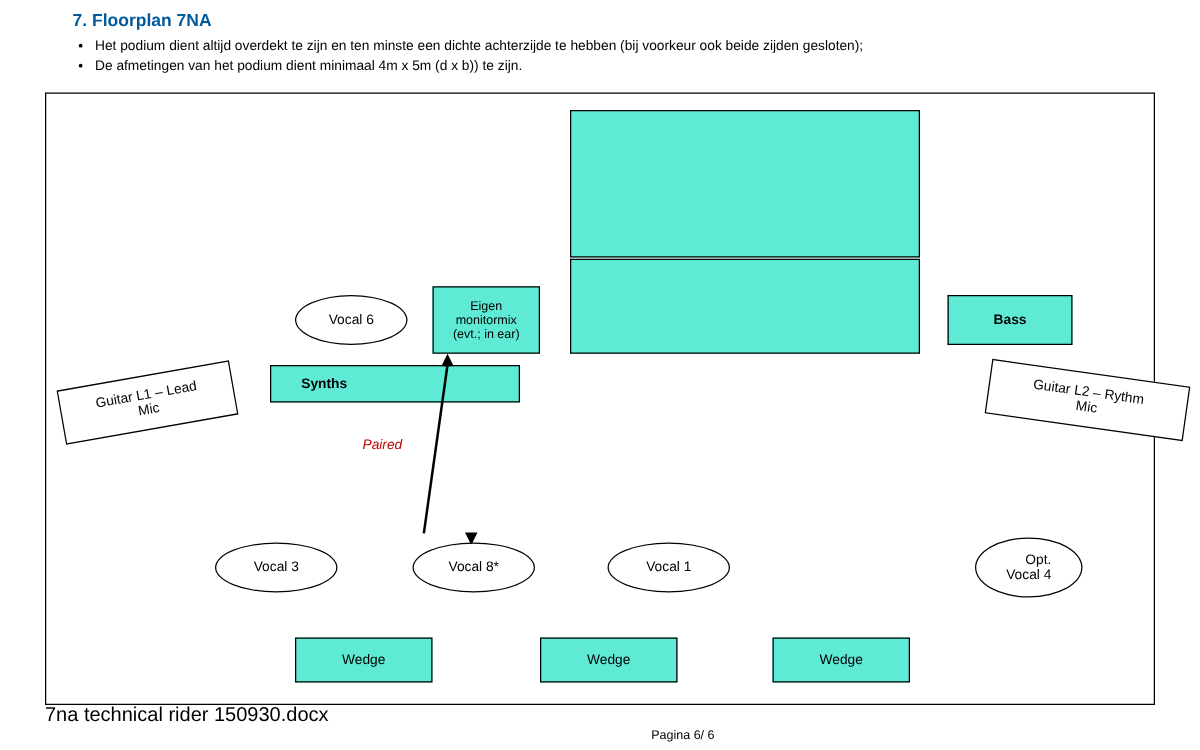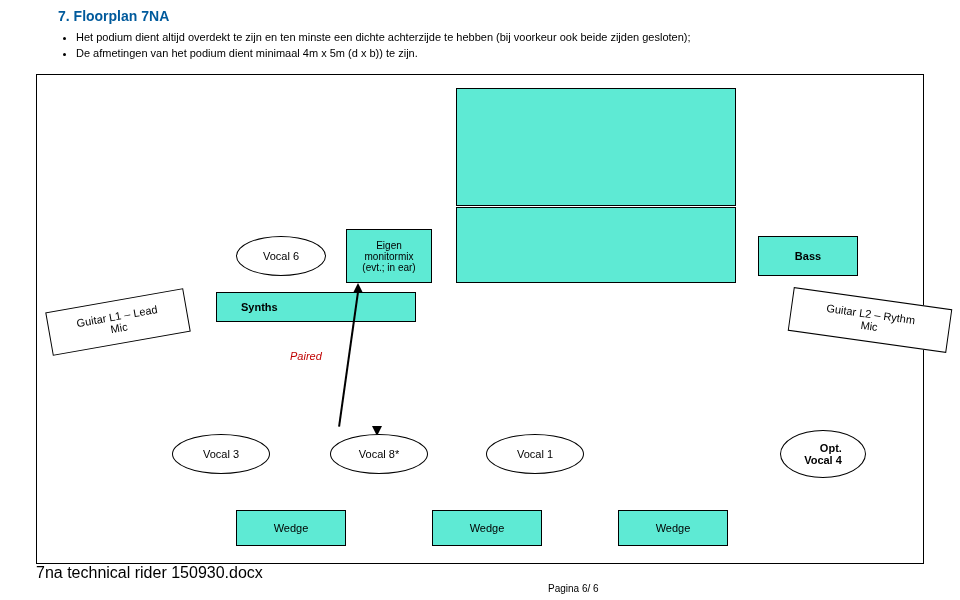--- a/index.html
+++ b/index.html
@@ -20,21 +20,21 @@
 
   .rot { position: absolute; border: 1px solid #000; background: #fff; font-size: 11px; display: flex; align-items: center; justify-content: center; text-align: center; }
 
   .arrow-line { position: absolute; background: #000; }
   .arrow-head-up { position: absolute; width: 0; height: 0; border-left: 5px solid transparent; border-right: 5px solid transparent; border-bottom: 10px solid #000; }
   .arrow-head-down { position: absolute; width: 0; height: 0; border-left: 5px solid transparent; border-right: 5px solid transparent; border-top: 10px solid #000; }
 
   .paired { position: absolute; font-size: 11px; font-style: italic; color: #c00000; }
 
   .footer-left { position: absolute; bottom: 18px; left: 36px; font-size: 16px; }
-  .footer-right { position: absolute; bottom: 6px; left: 548px; font-size: 10px; }
+  .footer-right { position: absolute; bottom: 6px; left: 521px; font-size: 10px; }
 </style>
 </head>
 <body>
 
 <div class="page">
 
   <div class="title">
     <span>7.</span>
     <span>Floorplan 7NA</span>
   </div>
@@ -79,21 +79,21 @@
 
   <div class="paired" style="top:350px; left:290px;text-align:center;">Paired</div>
 
   <div class="arrow-line" style="top:292px; left:357px; width:2px; height:136px; transform:rotate(8deg); transform-origin:top;"></div>
   <div class="arrow-head-up" style="top:283px; left:353px;"></div>
   <div class="arrow-head-down" style="top:426px; left:372px;"></div>
 
   <div class="ellipse" style="top:434px; left:172px; width:98px; height:40px;">Vocal 3</div>
   <div class="ellipse" style="top:434px; left:330px; width:98px; height:40px;">Vocal 8*</div>
   <div class="ellipse" style="top:434px; left:486px; width:98px; height:40px;">Vocal 1</div>
-  <div class="ellipse" style="top:430px; left:780px; width:86px; height:48px; white-space:pre-line;font-weight:bold;">
+  <div class="ellipse" style="top:430px; left:780px; width:86px; height:48px; white-space:pre-line;">
     <span>Opt.
 Vocal 4</span>
   </div>
 
   <div class="box" style="top:510px; left:236px; width:110px; height:36px;">Wedge</div>
   <div class="box" style="top:510px; left:432px; width:110px; height:36px;">Wedge</div>
   <div class="box" style="top:510px; left:618px; width:110px; height:36px;">Wedge</div>
 
   <div class="footer-left">7na technical rider 150930.docx</div>
   <div class="footer-right">Pagina 6/ 6</div>

